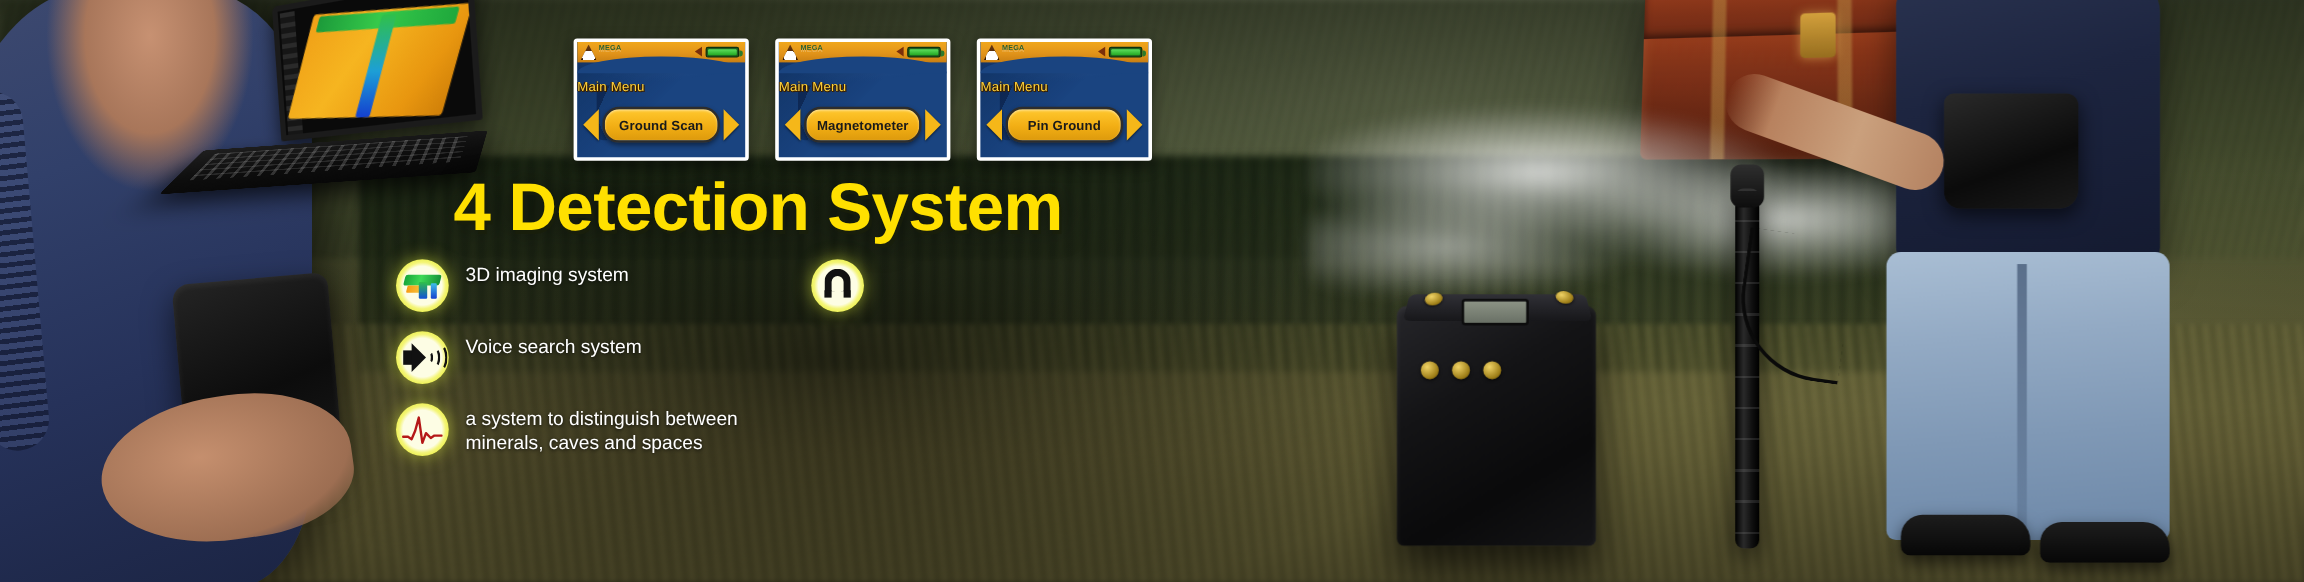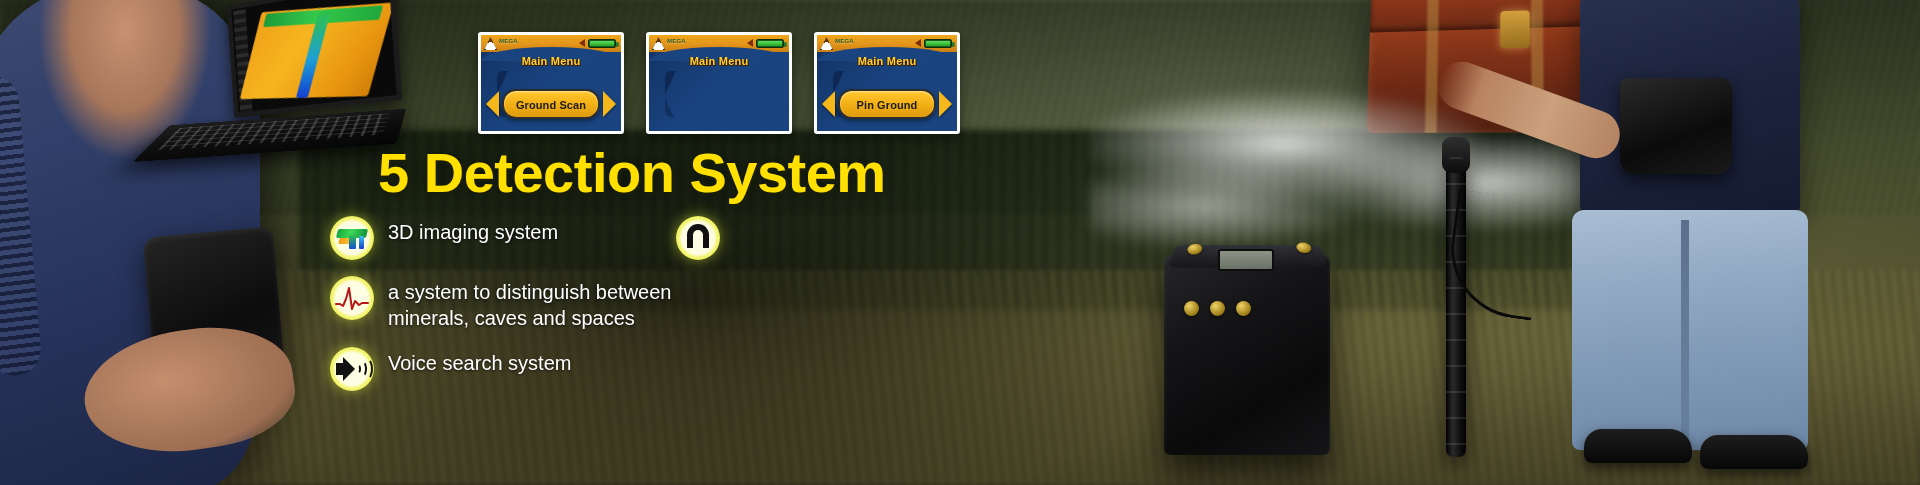--- a/index.html
+++ b/index.html
@@ -306,23 +306,23 @@
   .battery::before{
     content:""; position:absolute; left:1px; top:1px; width:24px; height:5px;
     background:linear-gradient(180deg,#5ee05e,#23a823);
     border-radius:1px;
   }
   .battery::after{
     content:""; position:absolute; right:-4px; top:2px; width:3px; height:5px;
     background:#2c7a2c; border-radius:0 2px 2px 0;
   }
   .panel-title{
-    position:absolute; left:0; right:0; top:20px;
-    text-align:center;
-    font-size:11px; font-weight:bold; color:#ffd23a;
+    position:absolute; left:0; right:0; top:32px;
+    text-align:left;
+    font-size:11px; font-weight:normal; color:#ffd23a;
     text-shadow:1px 1px 0 #3a2000, -1px 0 0 #3a2000, 0 1px 0 #3a2000;
     letter-spacing:.2px;
   }
   .panel-row{
     position:absolute; left:0; right:0; top:54px;
     display:flex; align-items:center; justify-content:space-between;
     padding:0 5px;
   }
   .arrow{
     width:0; height:0; flex:0 0 auto;
@@ -364,21 +364,21 @@
   }
   .feature-icon{
     flex:0 0 auto;
     width:44px; height:44px; border-radius:50%;
     background:radial-gradient(circle at 50% 50%, #fdfde4 0 52%, #f4f57a 62%, #e9ef3b 78%, rgba(215,230,40,.35) 92%, rgba(215,230,40,0) 100%);
     box-shadow:0 0 14px rgba(224,238,60,.55);
     position:relative;
     display:flex; align-items:center; justify-content:center;
   }
   .feature-text{
-    color:#ffffff; font-size:20px; line-height:1.28;
+    color:#ffffff; font-size:16px; line-height:1.28;
     padding-top:4px;
     text-shadow:0 1px 3px rgba(0,0,0,.75);
     white-space:pre-line;
   }
 
   
   .ic-3d{ width:30px; height:22px; position:relative; }
   .ic-3d::before{
     content:""; position:absolute; left:0; top:2px; width:30px; height:9px;
     background:linear-gradient(90deg,#18a63a,#3ed957 45%,#14913a);
@@ -514,20 +514,25 @@
     <div class="panel">
       <div class="panel-bg-art"></div>
       <div class="panel-art-shape"></div>
       <div class="panel-topbar">
         <div class="logo-mark"></div>
         <div class="logo-text">MEGA</div>
         <div class="speaker-mini"></div>
         <div class="battery"></div>
       </div>
       <div class="panel-title">Main Menu</div>
+      <div class="panel-row">
+        <div class="arrow arrow-left"></div>
+        <div class="menu-btn">Magnetometer</div>
+        <div class="arrow arrow-right"></div>
+      </div>
     </div>
 
     <div class="panel">
       <div class="panel-bg-art"></div>
       <div class="panel-art-shape"></div>
       <div class="panel-topbar">
         <div class="logo-mark"></div>
         <div class="logo-text">MEGA</div>
         <div class="speaker-mini"></div>
         <div class="battery"></div>
@@ -535,59 +540,59 @@
       <div class="panel-title">Main Menu</div>
       <div class="panel-row">
         <div class="arrow arrow-left"></div>
         <div class="menu-btn">Pin Ground</div>
         <div class="arrow arrow-right"></div>
       </div>
     </div>
 
   </div>
 
-  <div class="headline">5 Detection System</div>
+  <div class="headline">4 Detection System</div>
 
   <div class="features-left">
 
     <div class="feature">
       <div class="feature-icon">
         <div class="ic-3d">
           <div class="orange"></div>
           <div class="blue2"></div>
         </div>
       </div>
       <div class="feature-text">3D imaging system</div>
-    </div>
-
-    <div class="feature">
-      <div class="feature-icon">
-        <div class="ic-wave">
-          <svg width="34" height="26" viewBox="0 0 34 26">
-            <polyline points="1,19 5,19 8,21 11,14 14,3 17,24 20,16 24,20 27,18 33,18" fill="none" stroke="#b51818" stroke-width="2" stroke-linejoin="round" stroke-linecap="round"></polyline>
-          </svg>
-        </div>
-      </div>
-      <div class="feature-text">a system to distinguish between
-minerals, caves and spaces</div>
     </div>
 
     <div class="feature">
       <div class="feature-icon">
         <div class="ic-speaker">
           <div class="cone"></div>
           <div class="horn"></div>
           <div class="w w1"></div>
           <div class="w w2"></div>
           <div class="w w3"></div>
         </div>
       </div>
       <div class="feature-text">Voice search system</div>
     </div>
 
+    <div class="feature">
+      <div class="feature-icon">
+        <div class="ic-wave">
+          <svg width="34" height="26" viewBox="0 0 34 26">
+            <polyline points="1,19 5,19 8,21 11,14 14,3 17,24 20,16 24,20 27,18 33,18" fill="none" stroke="#b51818" stroke-width="2" stroke-linejoin="round" stroke-linecap="round"></polyline>
+          </svg>
+        </div>
+      </div>
+      <div class="feature-text">a system to distinguish between
+minerals, caves and spaces</div>
+    </div>
+
   </div>
 
   <div class="features-right">
 
 
     <div class="feature">
       <div class="feature-icon">
         <div class="ic-magnet">
           <div class="u"></div>
           <div class="p pl"></div>

